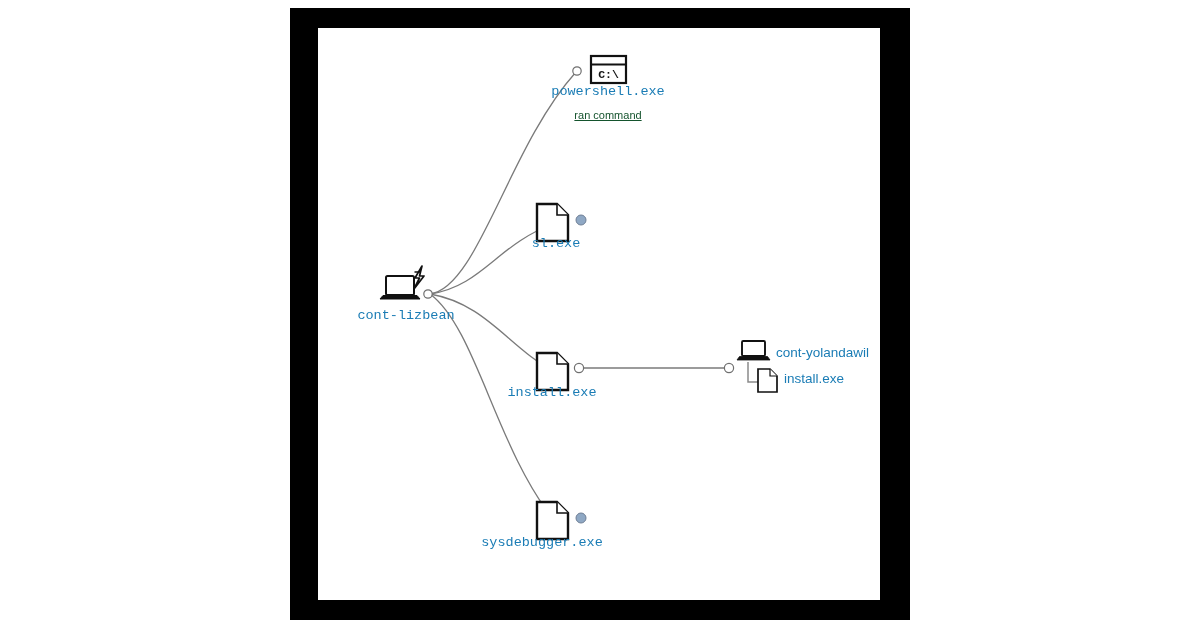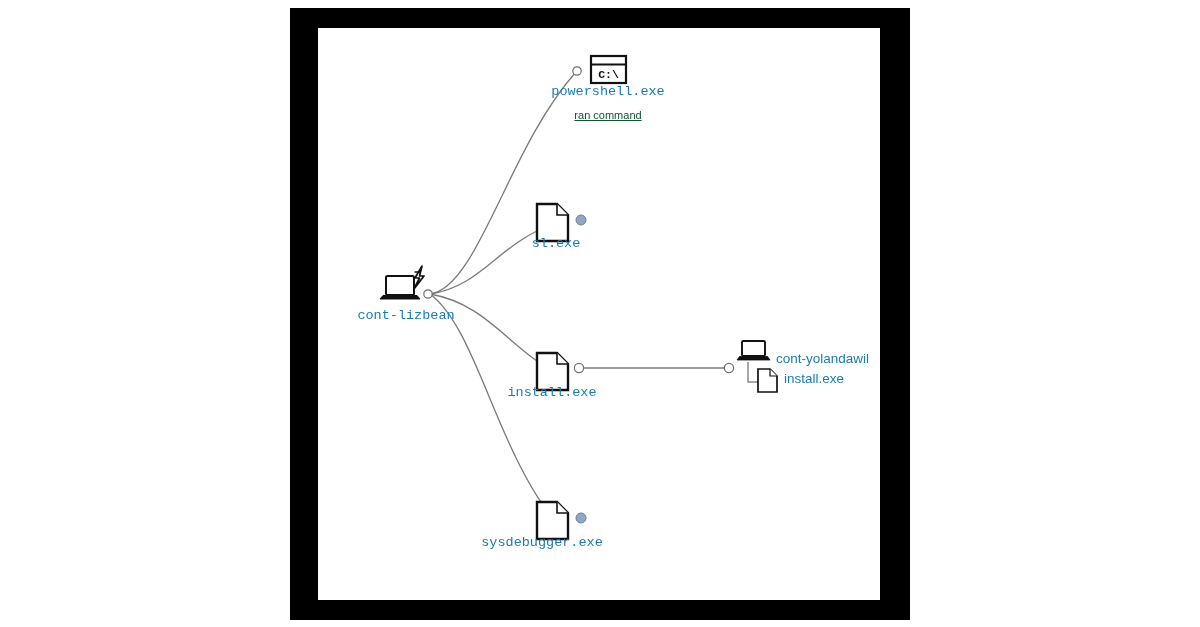--- a/index.html
+++ b/index.html
@@ -166,18 +166,18 @@
     <div class="node-label center" style="left:290px; top:56px;">powershell.exe</div>
 
     <div class="edge-label" style="left:290px; top:79px;">ran command</div>
 
     <div class="node-label center" style="left:238px; top:208px;">sl.exe</div>
 
     <div class="node-label center" style="left:234px; top:357px;">install.exe</div>
 
     <div class="node-label center" style="left:224px; top:507px;">sysdebugger.exe</div>
 
-    <div class="node-label left" style="left:458px; top:317px;margin-top:6px;">cont-yolandawil</div>
+    <div class="node-label left" style="left:458px; top:317px;">cont-yolandawil</div>
 
     <div class="node-label left" style="left:466px; top:343px;">install.exe</div>
 
   </div>
 </div>
 
 </body></html>

